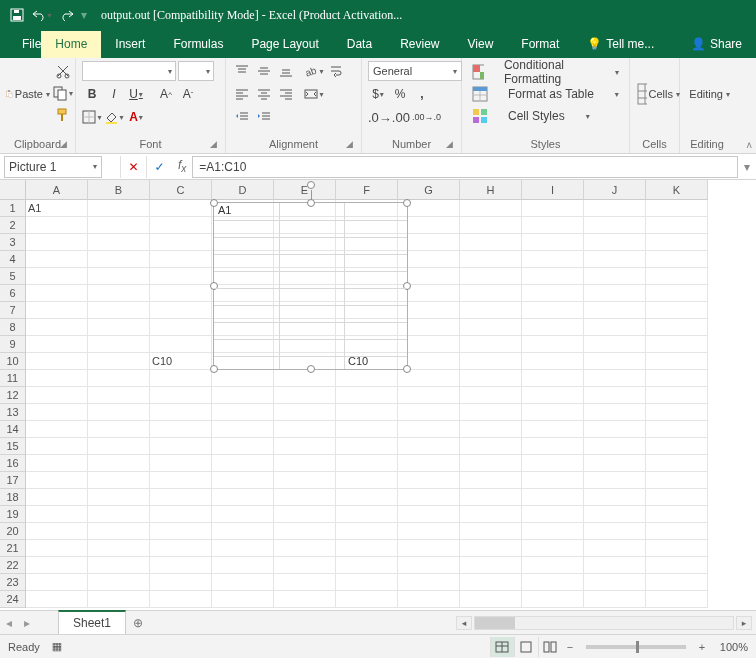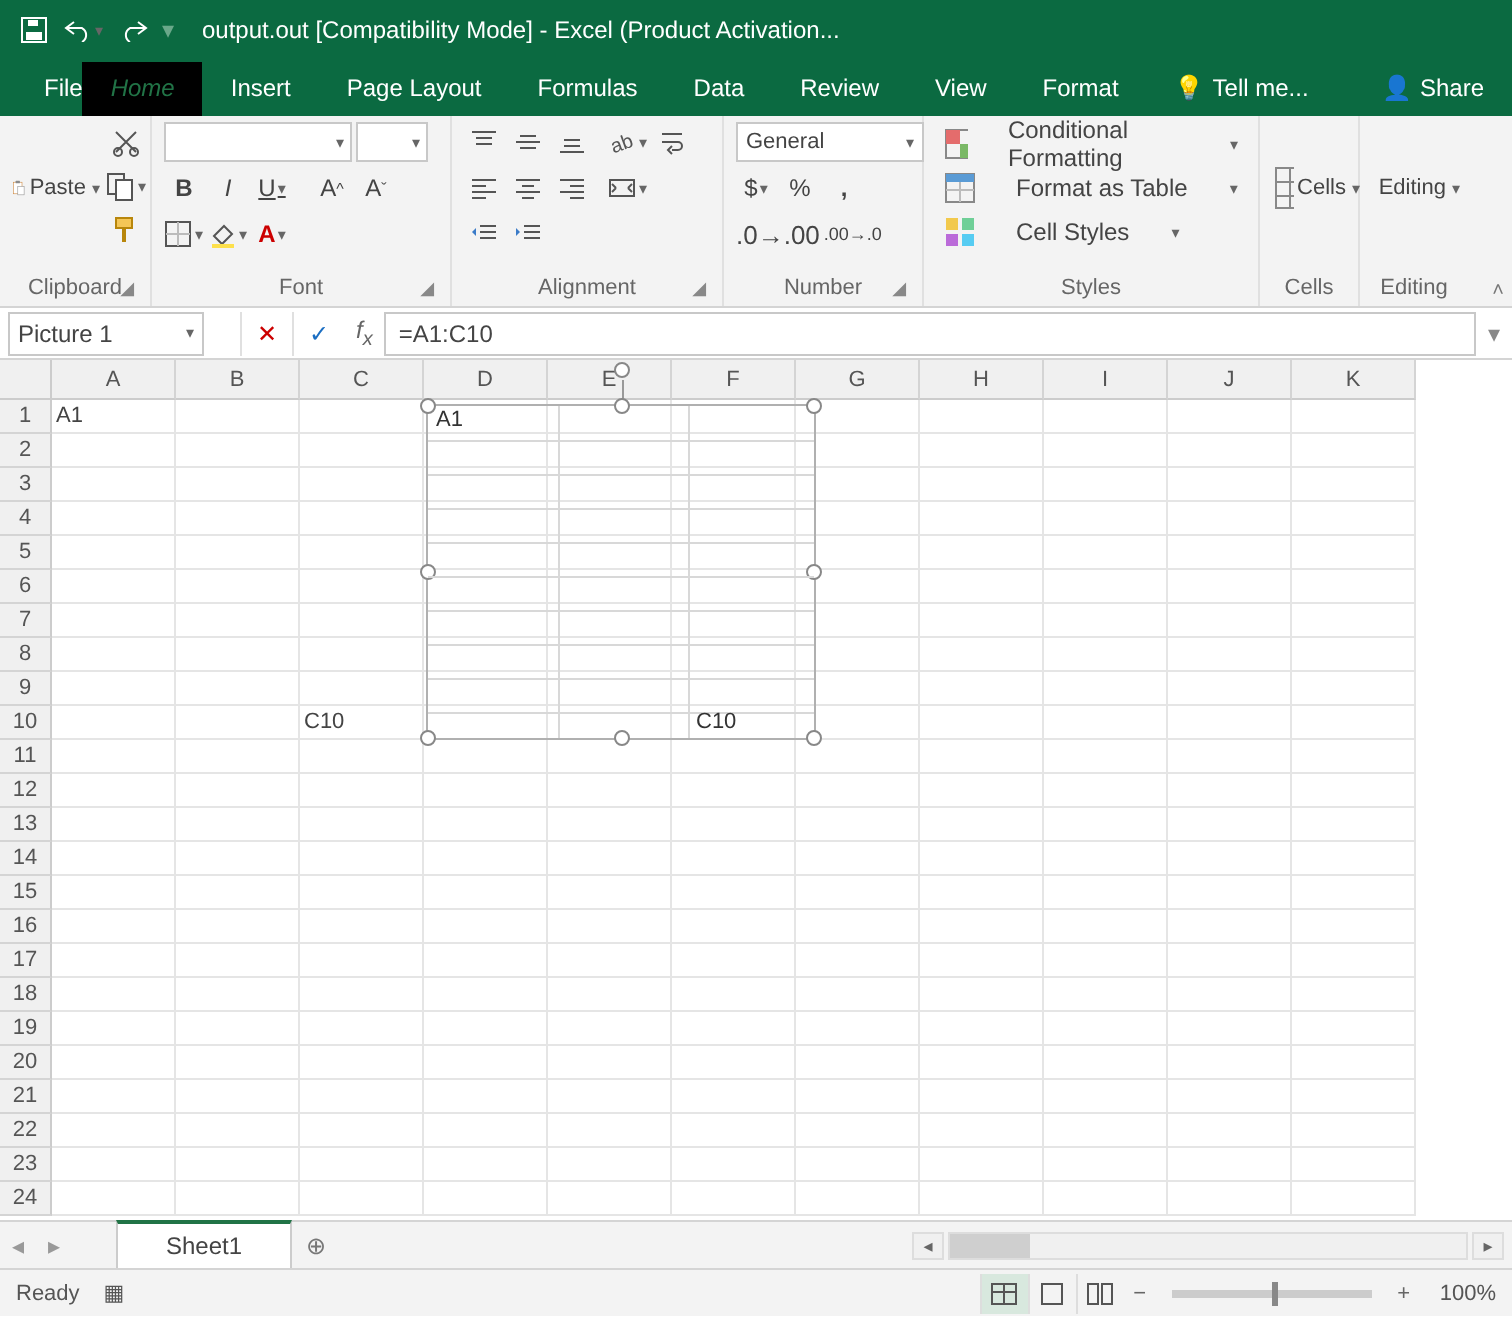--- a/index.html
+++ b/index.html
@@ -3,30 +3,30 @@
 <meta charset="utf-8">
 <style>
 * { margin:0; padding:0; box-sizing:border-box; font-family:"Segoe UI",Arial,sans-serif; }
 body { width:756px; height:671px; background:#fff; overflow:hidden; font-size:12px; color:#444; }
 
 
 .titlebar { height:30px; background:#0b6a41; display:flex; align-items:center; color:#fff; }
 .qat { display:flex; align-items:center; gap:3px; padding:0 6px; }
 .qat-btn { width:22px; height:22px; display:flex; align-items:center; justify-content:center; color:#fff; }
 .qat-sep { width:6px; text-align:center; color:#6aa88a; }
-.title-text { flex:1; text-align:left; font-size:12px; white-space:nowrap; overflow:hidden; padding-left:8px; }
+.title-text { flex:1; text-align:left; font-size:12px; white-space:nowrap; overflow:hidden; padding-left:8px;font-family:Liberation Serif, serif; }
 .title-right { display:flex; align-items:center; margin-left:auto; }
 .ctx-tab { background:#2a8a5f; padding:4px 10px; font-size:11px; margin-right:20px; }
 .win-btn { width:44px; height:30px; display:flex; align-items:center; justify-content:center; }
 
 
 .tabs { height:28px; background:#0b6a41; display:flex; align-items:flex-end; padding-left:6px; color:#fff; }
 .tab { padding:6px 14px 7px; font-size:12px; cursor:pointer; }
 .tab.file { padding-left:16px; padding-right:0; }
-.tab.active { background:#000000; color:#217346;font-style:italic; }
+.tab.active { background:#fef9c3; color:#217346; }
 .tab.tell { display:flex; align-items:center; gap:4px; }
 .tab.share { margin-left:auto; display:flex; align-items:center; gap:4px; padding-right:14px; }
 
 
 .ribbon { height:96px; background:#f3f3f3; border-bottom:1px solid #d4d4d4; display:flex; position:relative; }
 .rib-group { border-right:1px solid #e0e0e0; padding:3px 6px 2px; display:flex; flex-direction:column; }
 .rib-body { flex:1; display:flex; align-items:flex-start; gap:2px; }
 .rib-label { font-size:11px; color:#666; text-align:center; padding:2px 0 1px; position:relative; }
 .rib-label .launcher { position:absolute; right:2px; bottom:2px; font-size:9px; color:#888; }
 .btn { display:flex; align-items:center; justify-content:center; min-width:20px; height:20px; }
@@ -68,21 +68,21 @@
 .h-l{top:calc(50% - 4px);left:-4px}.h-r{top:calc(50% - 4px);right:-4px}
 .rot{position:absolute;left:calc(50% - 4px);top:-22px;width:8px;height:8px;background:#fff;border:1px solid #888;border-radius:50%}
 .rot::after{content:"";position:absolute;left:3px;top:8px;width:1px;height:10px;background:#999}
 .picgrid-h{position:absolute;left:0;right:0;border-top:1px solid #d8d8d8}
 .picgrid-v{position:absolute;top:0;bottom:0;border-left:1px solid #d8d8d8}
 .piclabel{position:absolute;font-size:11px;color:#333;padding:0 2px}
 
 
 .sheettabs { height:24px; border-top:1px solid #d4d4d4; background:#f3f3f3; display:flex; align-items:center; }
 .st-nav { width:18px; height:24px; display:flex; align-items:center; justify-content:center; color:#999; }
-.st-tab { height:24px; padding:0 24px; display:flex; align-items:center; background:#fff; border:1px solid #ccc; border-bottom:none; border-top:2px solid #217346; font-size:12px; margin-top:-1px; }
+.st-tab { height:24px; padding:0 14px; display:flex; align-items:center; background:#fff; border:1px solid #ccc; border-bottom:none; border-top:2px solid #217346; font-size:12px; margin-top:-1px; }
 .st-add { width:24px; display:flex; align-items:center; justify-content:center; color:#777; }
 .hscroll { flex:1; display:flex; align-items:center; justify-content:flex-end; padding:0 4px; gap:2px; }
 .hs-track { flex:0 0 260px; height:14px; background:#f0f0f0; border:1px solid #ddd; position:relative; }
 .hs-thumb { position:absolute; left:0; top:0; bottom:0; width:40px; background:#cfcfcf; }
 .hs-btn { width:16px; height:14px; background:#f0f0f0; border:1px solid #ddd; display:flex; align-items:center; justify-content:center; font-size:9px; color:#666; }
 
 
 .status { height:24px; background:#f3f3f3; border-top:1px solid #d4d4d4; display:flex; align-items:center; padding:0 8px; font-size:11px; color:#555; }
 .status .spacer { flex:1; }
 .view-btn { width:24px; height:20px; display:flex; align-items:center; justify-content:center; border-left:1px solid #ddd; }
@@ -118,22 +118,22 @@
       </div>
     <span class="qat-sep">▾</span>
   </div>
   <div class="title-text">output.out  [Compatibility Mode] - Excel (Product Activation...</div>
 </div>
 
 <div class="tabs">
   <div class="tab file">File</div>
   <div class="tab active">Home</div>
   <div class="tab">Insert</div>
+  <div class="tab">Formulas</div>
   <div class="tab">Page Layout</div>
-  <div class="tab">Formulas</div>
   <div class="tab">Data</div>
   <div class="tab">Review</div>
   <div class="tab">View</div>
   <div class="tab">Format</div>
   <div class="tab tell">
       <span>💡</span>
       <span>Tell me...</span>
     </div>
   <div class="tab share">
       <span>👤</span>

